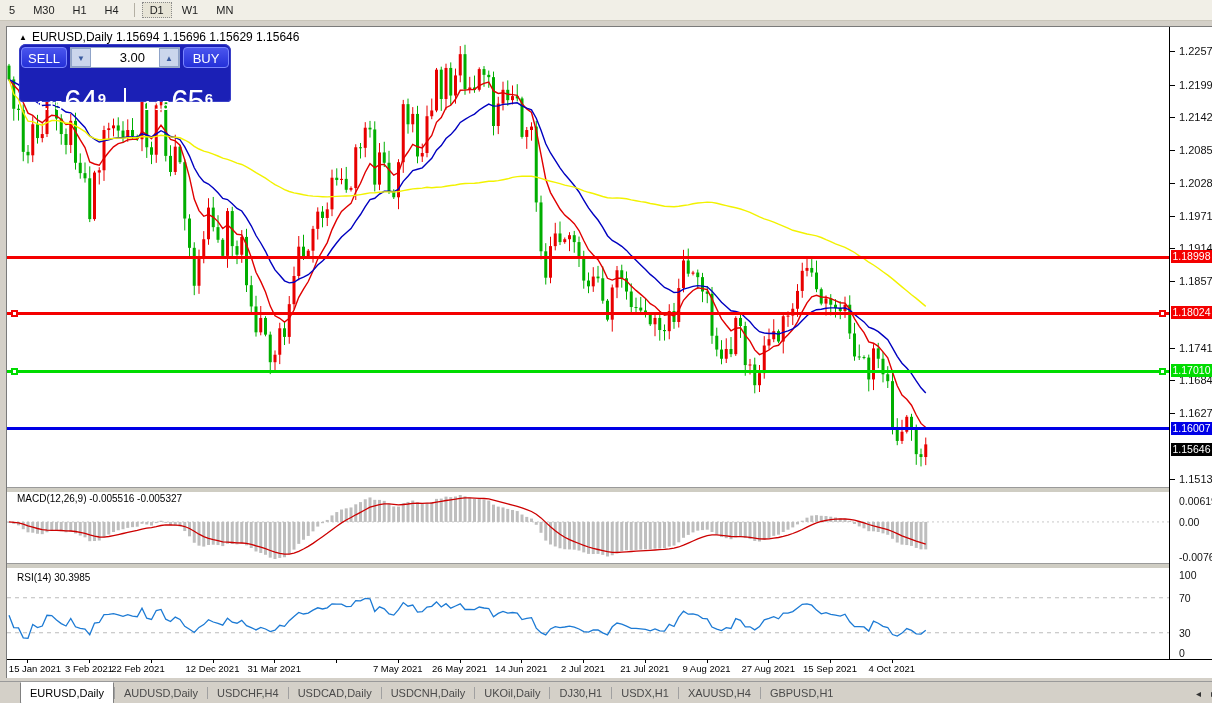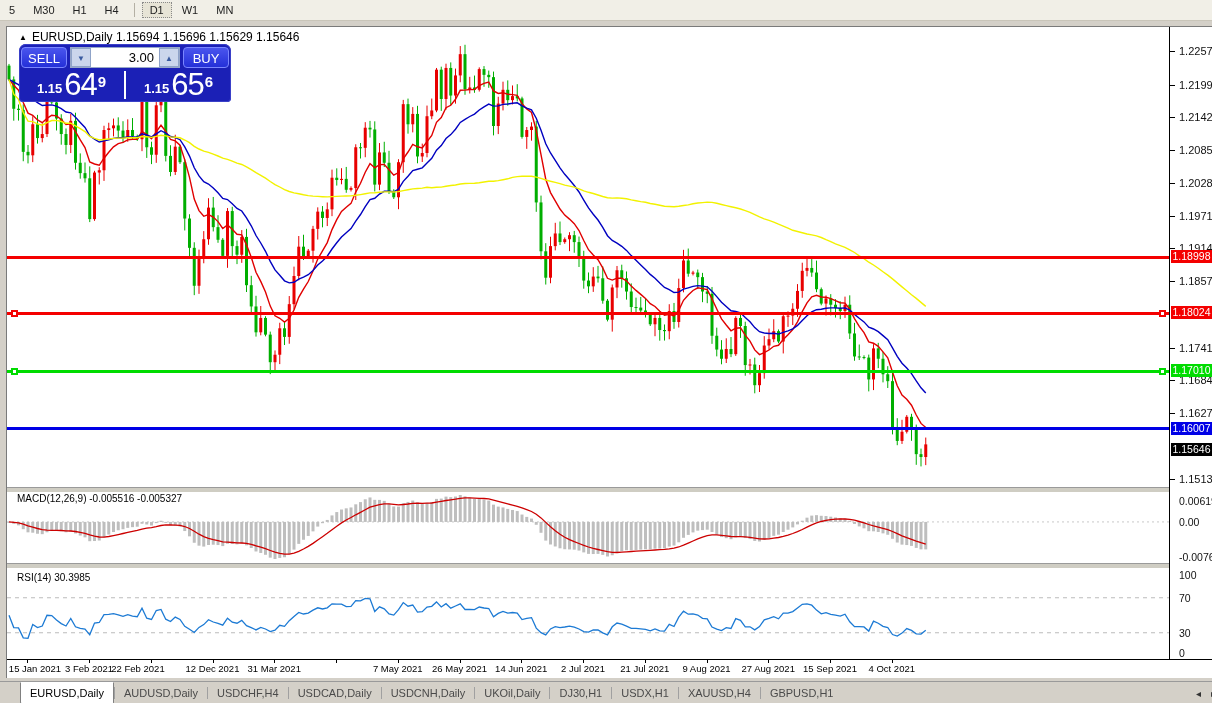--- a/index.html
+++ b/index.html
@@ -31,22 +31,22 @@
   .hline{position:absolute;left:0;width:1162px;}
   .hhandle{position:absolute;width:7px;height:7px;box-sizing:border-box;border:2px solid;background:#fff;}
   
   .panel-label{position:absolute;font-size:10px;color:#000;white-space:nowrap;}
   
   #trade-panel{position:absolute;left:12px;top:17px;width:212px;height:58px;background:#1b20b6;border-radius:7px 7px 4px 4px;box-shadow:0 0 0 1px #3a40c8 inset;z-index:30;}
   #tp-row1{display:flex;align-items:center;height:24px;padding:2px 2px 0 2px;box-sizing:border-box;}
   .tp-btn{width:46px;height:21px;line-height:21px;text-align:center;color:#fff;font-size:13px;background:linear-gradient(#4a55ee,#2430d8);border:1px solid #7a86ff;border-radius:4px;box-sizing:border-box;cursor:pointer;}
   #tp-spin{flex:1;display:flex;height:21px;margin:0 3px;background:#fff;border:1px solid #98A8C8;box-sizing:border-box;}
   .spin-btn{width:20px;background:#CBD6EC;border:1px solid #8FA3C8;box-sizing:border-box;font-size:8px;color:#3A5BA0;text-align:center;line-height:19px;cursor:pointer;}
-  #tp-vol{flex:1;text-align:right;font-size:13px;color:#000;line-height:19px;padding-right:5px;}
-  #tp-row2{display:flex;height:32px;margin-top:1px;}
+  #tp-vol{flex:1;text-align:right;font-size:13px;color:#000;line-height:19px;padding-right:14px;}
+  #tp-row2{display:flex;height:32px;margin-top:18px;}
   .tp-price{flex:1;display:flex;align-items:flex-end;justify-content:center;color:#fff;padding-bottom:2px;}
   .tp-div{width:2px;background:#fff;margin:2px 0;}
   .p-small{font-size:13px;font-weight:bold;margin-right:2px;line-height:20px;}
   .p-big{font-size:31px;line-height:29px;letter-spacing:-1px;}
   .p-sup{font-size:15px;font-weight:bold;line-height:12px;margin-left:1px;transform:translateY(-11px);}
   #chart-title{position:absolute;left:12px;top:3px;font-size:12px;color:#000;z-index:25;white-space:nowrap;}
   #chart-title .tri{font-size:8px;vertical-align:1px;margin-right:5px;}
   
   #date-strip{position:absolute;left:0;top:633px;width:1206px;height:18px;background:#fff;overflow:hidden;}
   .dt-label{position:absolute;top:3px;font-size:9.5px;color:#000;white-space:nowrap;transform:translateX(-50%);}

